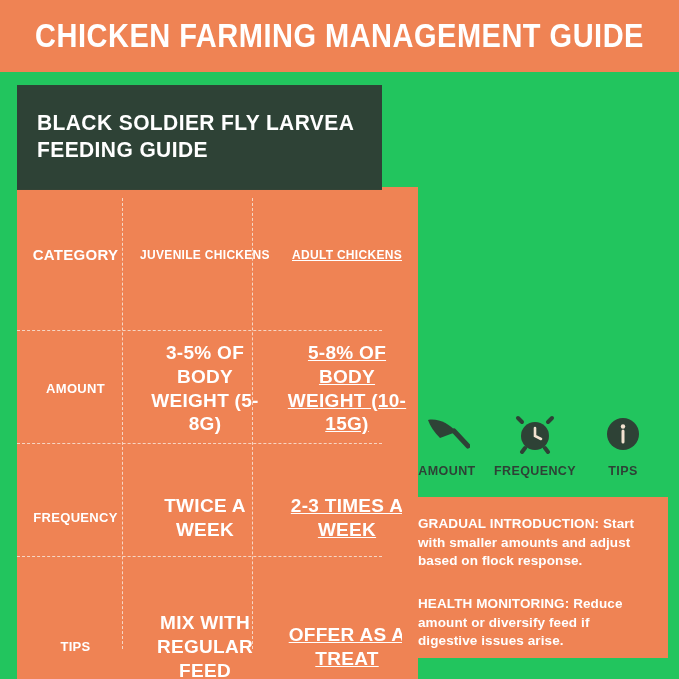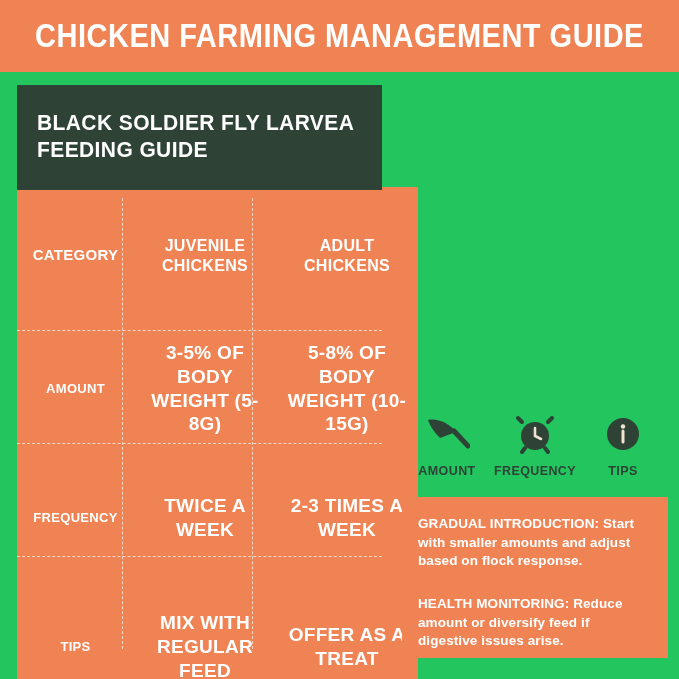--- a/index.html
+++ b/index.html
@@ -71,25 +71,25 @@
     text-align: center;
     vertical-align: middle;
     text-transform: uppercase;
     font-weight: bold;
     line-height: 1.25;
     letter-spacing: 0.3px;
     padding: 6px 6px;
   }
   .col-cat { width: 105px; }
   .col-juv { width: 130px; }
-  .col-adl { width: 130px; }
+  .col-adl { width: 130px; text-decoration: underline; }
 
   .hdr-row td {
     height: 125px;
-    font-size: 16px;
+    font-size: 12px;
   }
   .hdr-row td.cat-cell {
     font-size: 15px;
   }
   .body-row td {
     height: 117px;
     font-size: 19px;
   }
   .body-row td.cat-cell {
     font-size: 13px;

